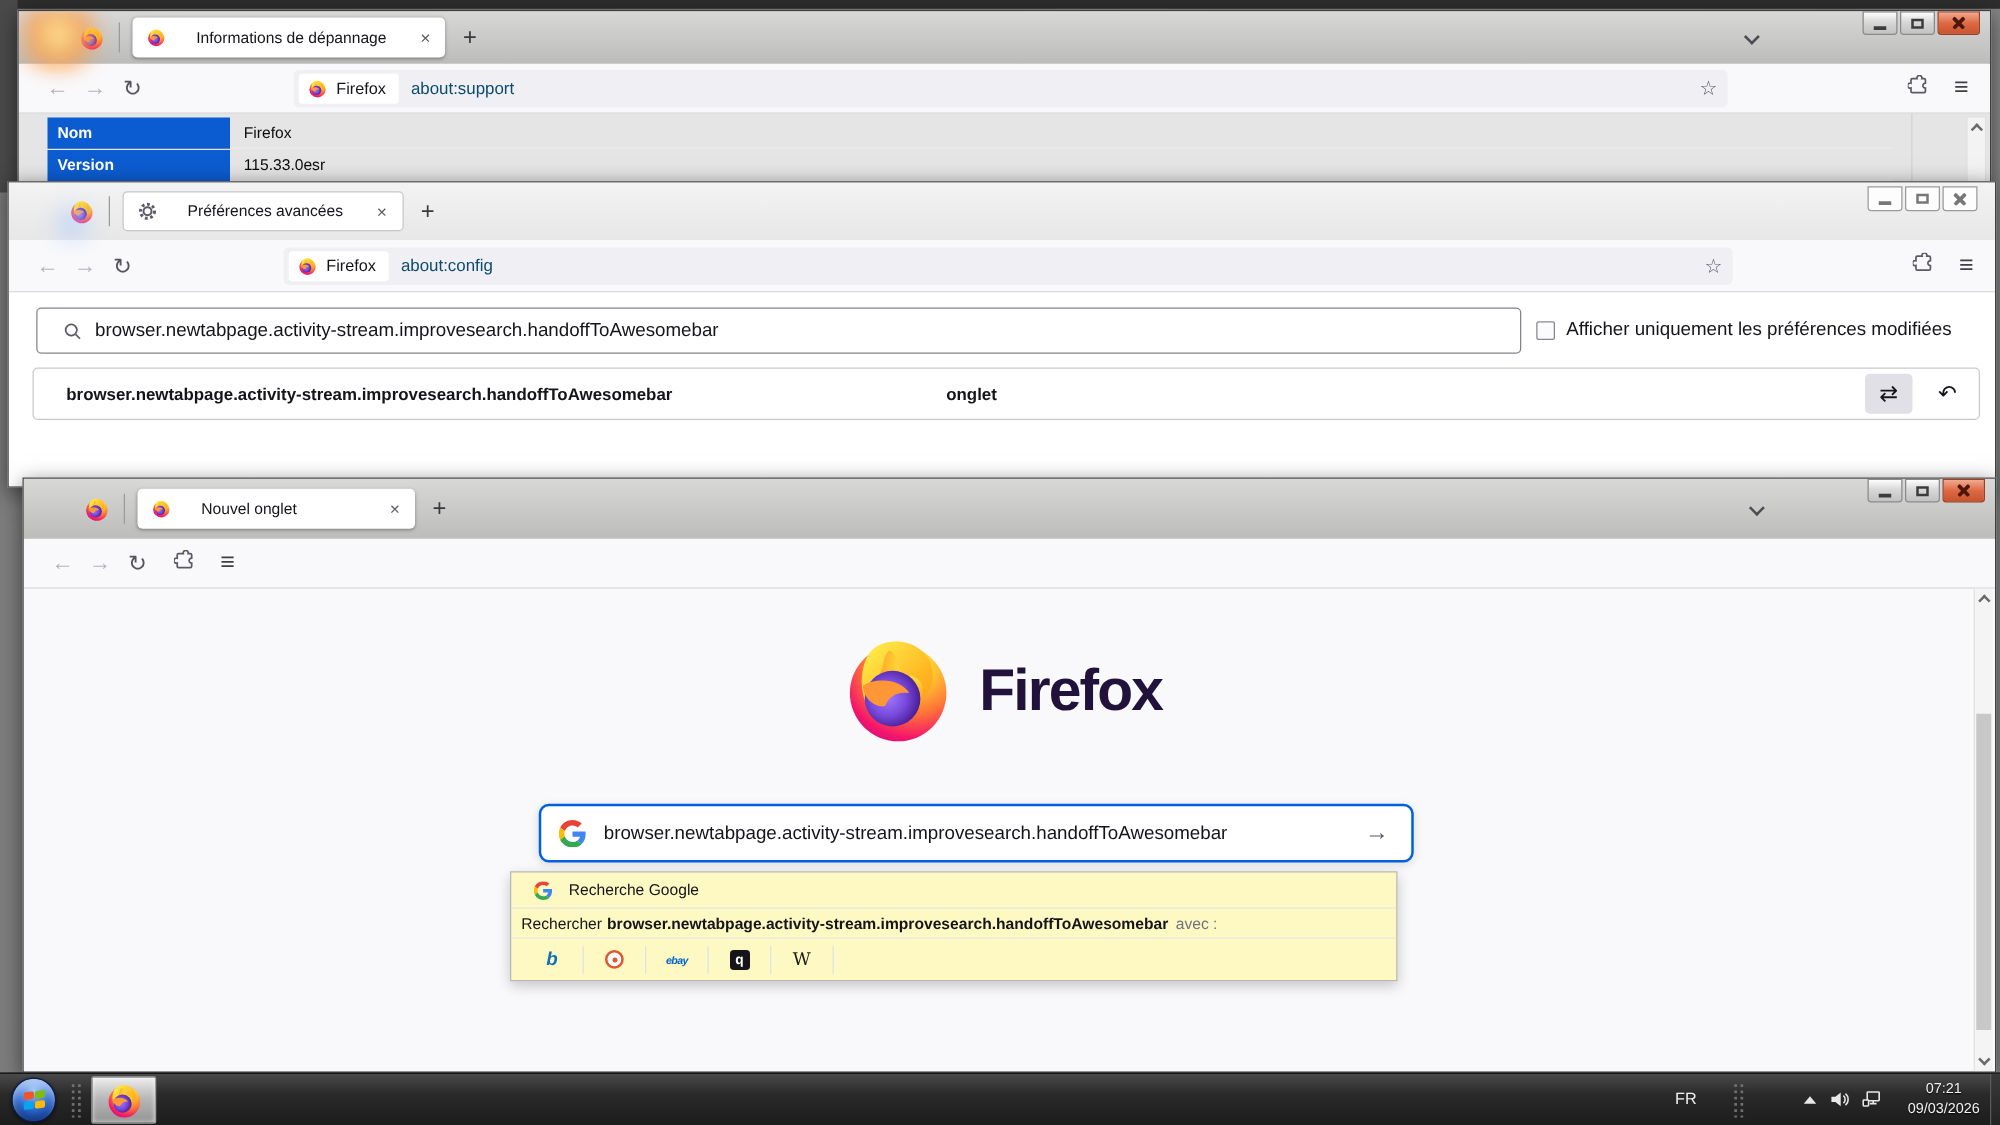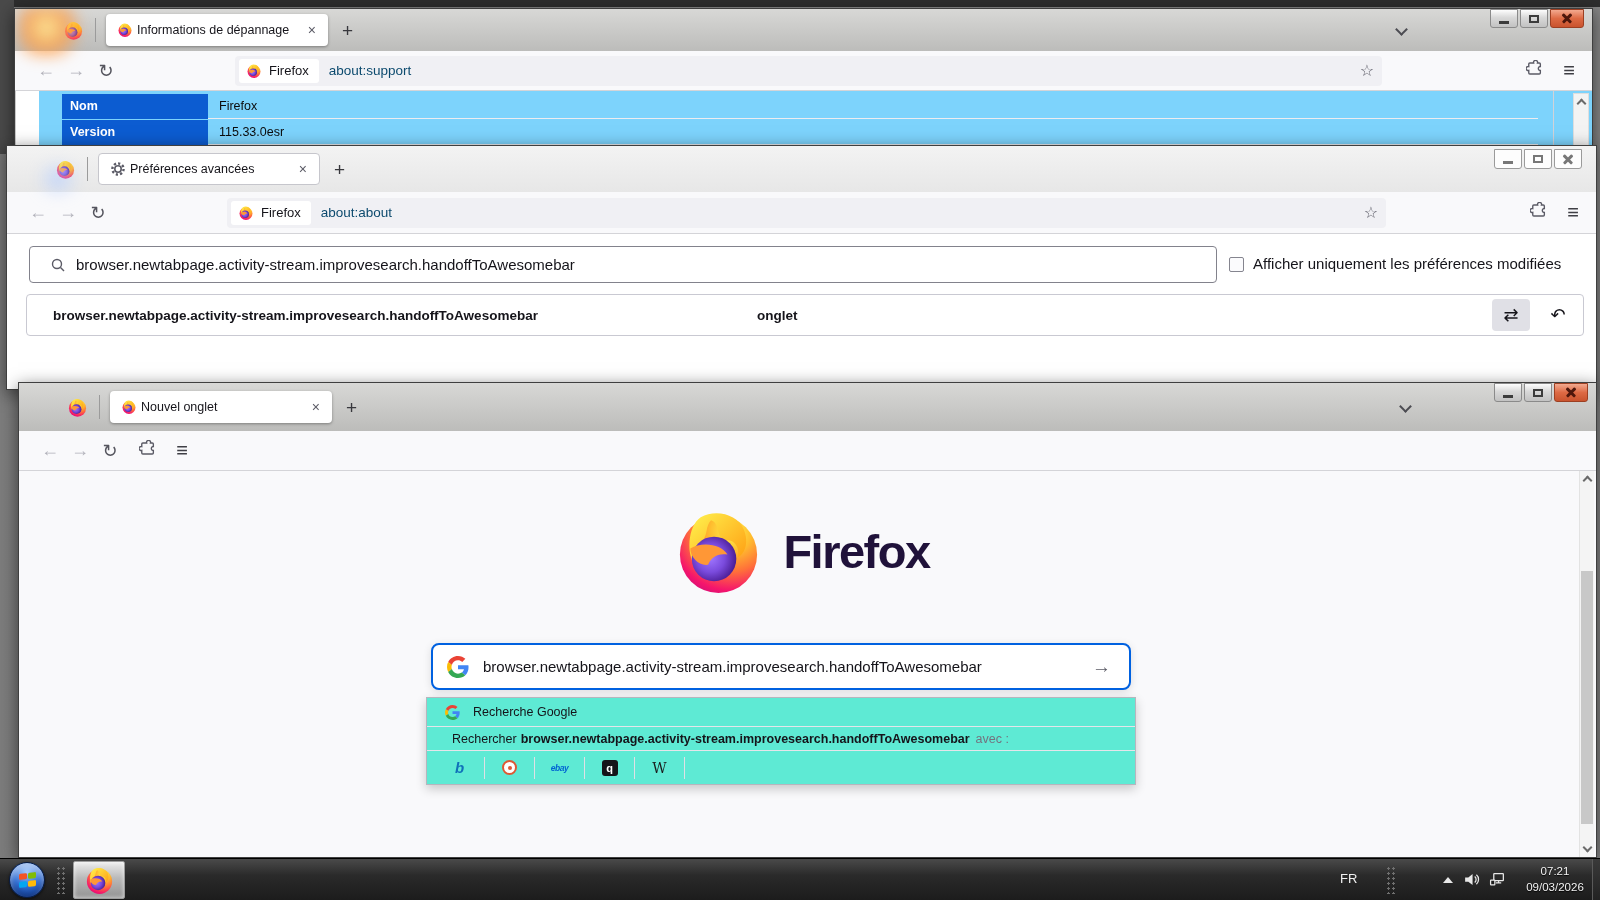--- a/index.html
+++ b/index.html
@@ -23,21 +23,21 @@
 
   .blob { position:absolute; left:2px; top:-3px; width:70px; height:52px; filter:blur(7px);
           background:radial-gradient(circle at 42% 42%, rgba(255,235,150,.95), rgba(255,150,60,.75) 42%, rgba(190,190,200,0) 72%); }
   .blob2 { position:absolute; left:28px; top:18px; width:46px; height:30px; filter:blur(8px);
            background:radial-gradient(circle, rgba(180,205,255,.9), rgba(255,255,255,0) 70%); }
 
   .appicon { width:21px; height:21px; flex:0 0 auto; }
   .tsep { width:1px; height:24px; background:#9b9b9b; margin:0 10px 0 11px; }
 
   .tab { height:32px; min-width:222px; background:#fff; border-radius:4px; display:flex; align-items:center;
-         gap:4px; padding:0 9px 0 11px; font-size:12.5px; color:#15141a; box-shadow:0 1px 3px rgba(0,0,0,.35); }
+         gap:24px; padding:0 9px 0 11px; font-size:12.5px; color:#15141a; box-shadow:0 1px 3px rgba(0,0,0,.35); }
   .ts-inact .tab { box-shadow:none; border:1px solid #c6c6cc; }
   .tabicon { width:16px; height:16px; flex:0 0 auto; }
   .tabtitle { white-space:nowrap; }
   .tabclose { margin-left:auto; font-size:14px; color:#5b5b66; padding:0 3px; cursor:default; }
   .newtabbtn { font-size:19px; color:#38383d; margin-left:14px; line-height:1; }
 
   .chev { position:absolute; width:9px; height:9px; border-right:2px solid #4c4c52; border-bottom:2px solid #4c4c52;
           transform:rotate(45deg); }
   .w1 .chev { right:186px; top:16px; } .w3 .chev { right:186px; top:19px; }
 
@@ -69,21 +69,21 @@
   .chipicon { width:16px; height:16px; }
   .urltext { font-size:13.5px; color:#0c4a6e; }
   .star { margin-left:auto; font-size:16px; color:#5b5b66; }
   .mag16 { width:16px; height:16px; margin-left:8px; flex:0 0 auto; }
   .phold { font-size:14px; color:#7a7a85; }
   .tb-ic { width:26px; text-align:center; margin-left:9px; flex:0 0 auto; }
   .tb-ic svg { width:17px; height:17px; }
   .menu { font-size:20px; color:#3f3f45; width:26px; text-align:center; margin-left:9px; }
 
   
-  .content1 { position:relative; height:58px; background:#7dd3fc;margin-left:24px; }
+  .content1 { position:relative; height:58px; background:#e5e5e5; }
   .trow { position:absolute; left:23px; display:flex; height:25px; }
   .trow.r0 { top:3px; } .trow.r1 { top:29px; }
   .th { width:146px; background:#0c5cd1; color:#fff; font-weight:bold; font-size:12.5px; line-height:25px; padding-left:8px; }
   .td { width:1330px; font-size:12.5px; line-height:25px; padding-left:11px; color:#0c0c0d; border-bottom:1px solid #ececf0; }
   .tline { position:absolute; left:1514px; top:0; bottom:0; width:1px; background:#d2d2d8; }
   .sbar-v { position:absolute; right:3px; top:2px; bottom:0; width:16px; background:#f3f3f3; border:1px solid #dedede; }
   .sb-ar { position:absolute; left:4px; width:7px; height:7px; border-right:2px solid #6a6a6a; border-bottom:2px solid #6a6a6a; }
   .sb-up { top:6px; transform:rotate(-135deg); } .sb-dn { bottom:6px; transform:rotate(45deg); }
 
   
@@ -106,26 +106,26 @@
   
   .content3 { position:relative; height:388px; background:#f9f9fb; }
   .hero { position:absolute; top:33px; left:0; width:1563px; display:flex; justify-content:center; align-items:center; gap:17px; }
   .hero svg { width:95px; height:95px; }
   .wordmark { font-size:47px; font-weight:700; letter-spacing:-1.5px; color:#20123a; }
   .sbar3 { position:absolute; left:412px; top:172px; width:700px; height:47px; background:#fff; border:2px solid #0061e0;
            border-radius:8px; display:flex; align-items:center; gap:14px; padding:0 18px 0 14px;
            box-shadow:0 2px 8px rgba(0,0,0,.12); font-size:15px; color:#15141a; }
   .g22 { width:22px; height:22px; flex:0 0 auto; }
   .goarrow { margin-left:auto; font-size:19px; color:#5b5b66; }
-  .ddown { position:absolute; left:407px; top:226px; width:710px; background:#5eead4; border:1px solid #b6b6be;
+  .ddown { position:absolute; left:389px; top:226px; width:710px; background:#fef9c3; border:1px solid #b6b6be;
            box-shadow:0 4px 10px rgba(0,0,0,.2); }
   .dd-head { height:28px; display:flex; align-items:center; gap:13px; padding-left:18px; font-size:12.5px; color:#15141a; }
   .g15 { width:15px; height:15px; }
   .dd-sug { height:23px; background:#eff0f3; display:flex; align-items:center; padding-left:41px; font-size:12.5px; color:#15141a; }
-  .dd-sw { height:25px; display:flex; align-items:center; gap:4px; padding-left:25px; font-size:12.5px; color:#15141a;
+  .dd-sw { height:25px; display:flex; align-items:center; gap:4px; padding-left:8px; font-size:12.5px; color:#15141a;
            border-top:1px solid #e5e5ea; border-bottom:1px solid #e5e5ea; }
   .dd-sw b { font-size:12.5px; }
   .dd-sw .suffix { color:#73737f; margin-left:2px; }
   .dd-eng { height:33px; display:flex; align-items:center; padding-left:8px; }
   .eng { width:50px; height:22px; display:flex; align-items:center; justify-content:center; border-right:1px solid #e0e0e5; }
   .bingb { color:#1071b9; font-weight:bold; font-style:italic; font-size:15px; }
   .ddg { width:15px; height:15px; border-radius:50%; border:2px solid #de5833; position:relative; background:#fff; }
   .ddg::after { content:""; position:absolute; left:4px; top:4px; width:4px; height:4px; border-radius:50%; background:#de5833; }
   .ebay { font-size:8.5px; font-weight:bold; font-style:italic; color:#0064d2; letter-spacing:-.5px; }
   .qwant { width:16px; height:16px; background:#141419; border-radius:3px; color:#fff; font-size:11px; font-weight:bold;
@@ -319,21 +319,21 @@
       <span class="nav dis">←</span>
       <span class="nav dis">→</span>
       <span class="nav">↻</span>
       <div class="urlbar">
         <span class="chip">
           <svg class="chipicon">
               <use href="#fxlogo"></use>
             </svg>
           <span>Firefox</span>
         </span>
-        <span class="urltext">about:about</span>
+        <span class="urltext">about:config</span>
         <span class="star">☆</span>
       </div>
       <span class="tb-ic"><svg>
             <use href="#puzzle"></use>
           </svg></span>
       <span class="menu">≡</span>
     </div>
     <div class="content2">
       <div class="cfg-search">
         <svg class="mag16">

